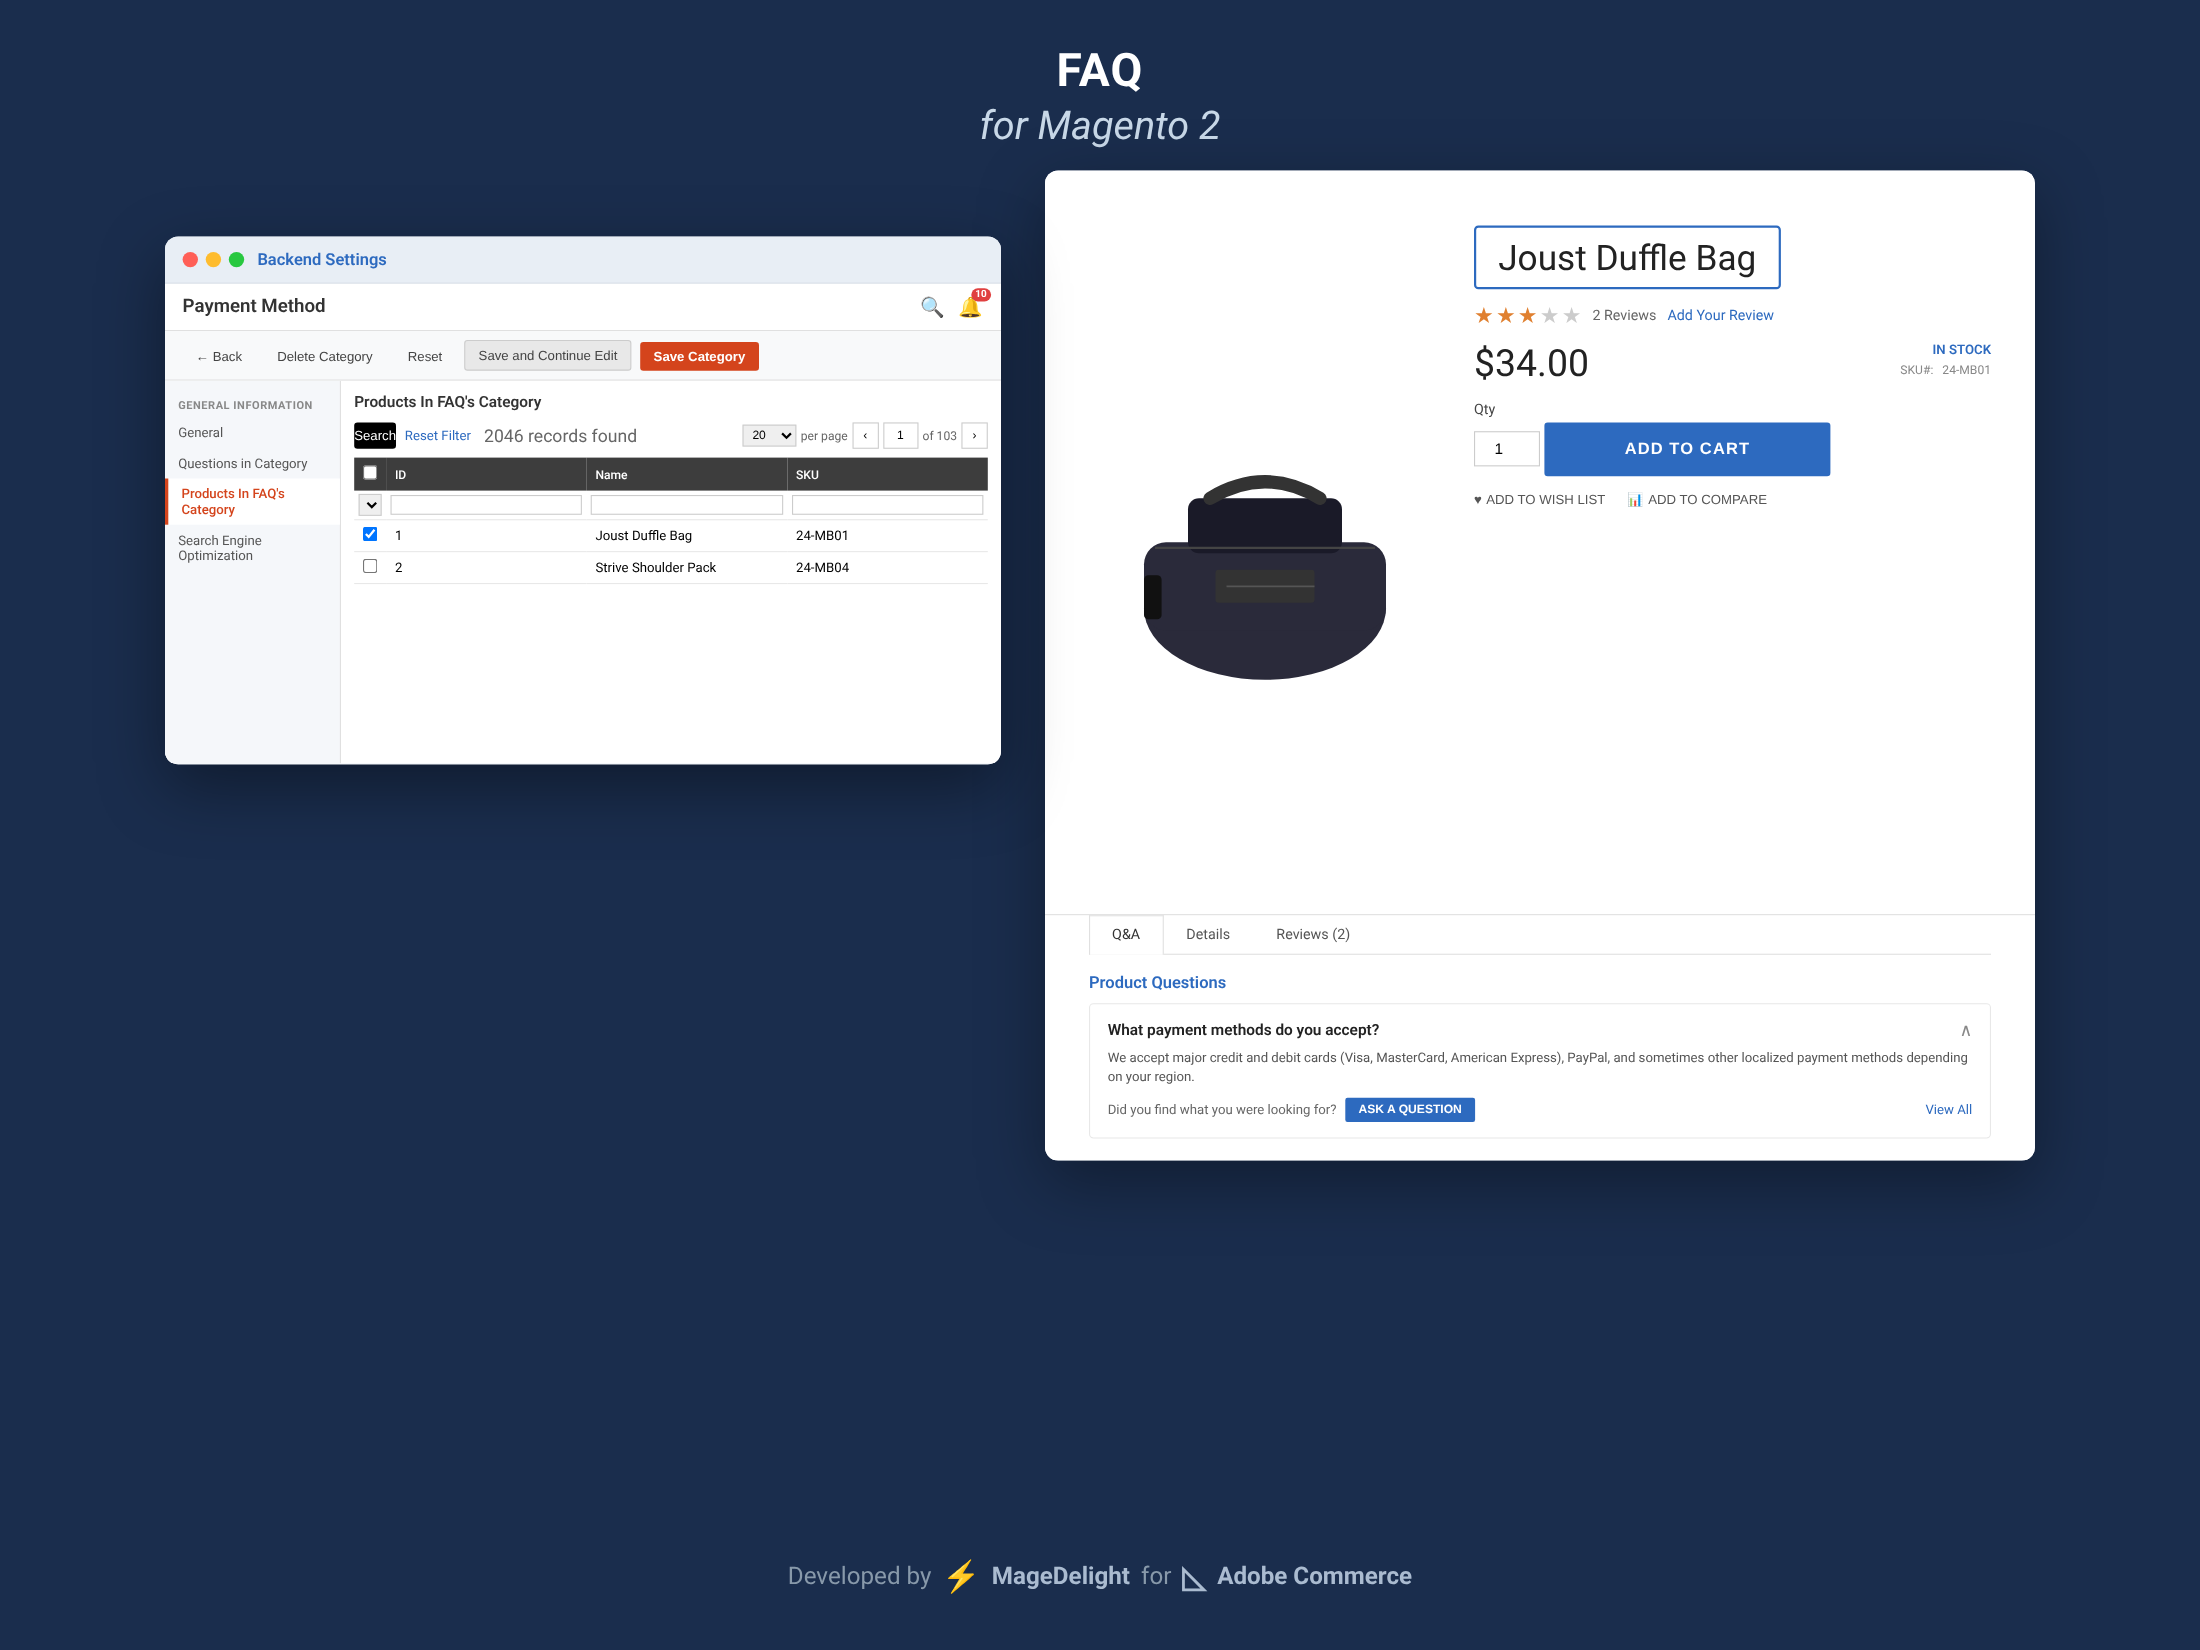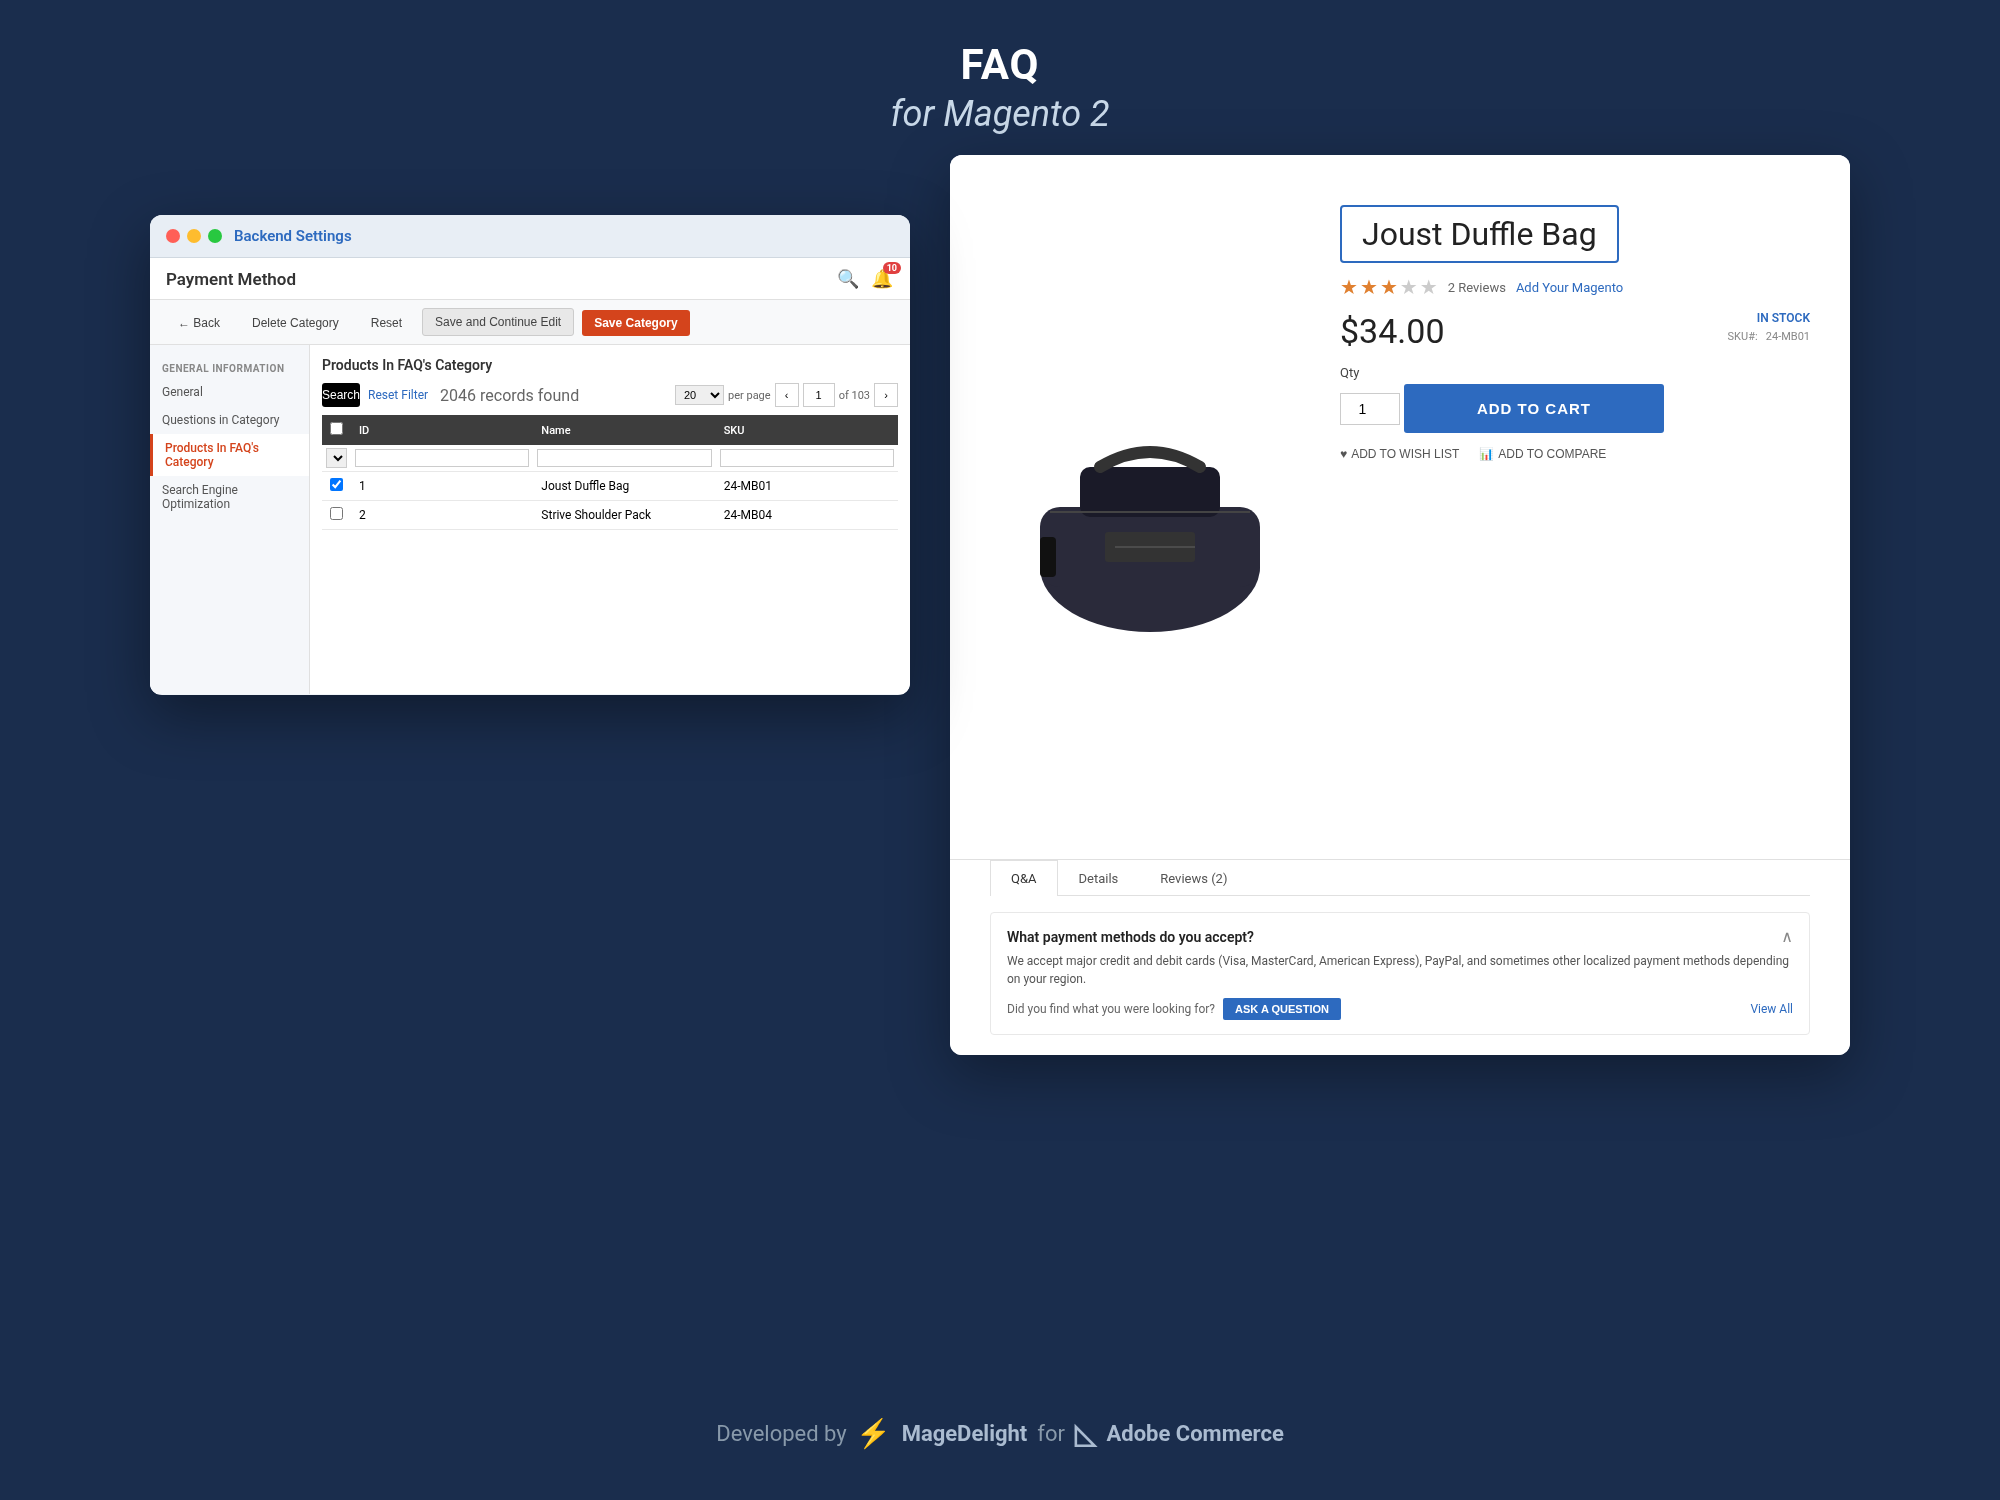--- a/index.html
+++ b/index.html
@@ -784,21 +784,21 @@
 
           <div class="rating-row">
             <div class="stars">
               <span class="star filled">★</span>
               <span class="star filled">★</span>
               <span class="star filled">★</span>
               <span class="star empty">★</span>
               <span class="star empty">★</span>
             </div>
             <span class="reviews-count">2 Reviews</span>
-            <a class="add-review-link">Add Your Magento</a>
+            <a class="add-review-link">Add Your Review</a>
           </div>
 
           <div class="price-row">
             <span class="product-price">$34.00</span>
             <div class="stock-info">
               <span class="in-stock-label">IN STOCK</span>
               <span class="sku-info">
                 <span>SKU#:</span>
                 &nbsp;
                 <span>24-MB01</span>
@@ -824,20 +824,21 @@
         </div>
       </div>
 
       <div class="tabs-section">
         <div class="tabs-bar">
           <div class="tab active">Q&amp;A</div>
           <div class="tab">Details</div>
           <div class="tab">Reviews (2)</div>
         </div>
 
+        <div class="product-questions-title">Product Questions</div>
 
         <div class="question-block">
           <div class="question-header">
             <span class="question-text">What payment methods do you accept?</span>
             <span class="collapse-icon">∧</span>
           </div>
           <div class="answer-text">We accept major credit and debit cards (Visa, MasterCard, American Express), PayPal, and sometimes other localized payment methods depending on your region.</div>
           <div class="question-footer">
             <div class="did-you-find">
               <span>Did you find what you were looking for?</span>

